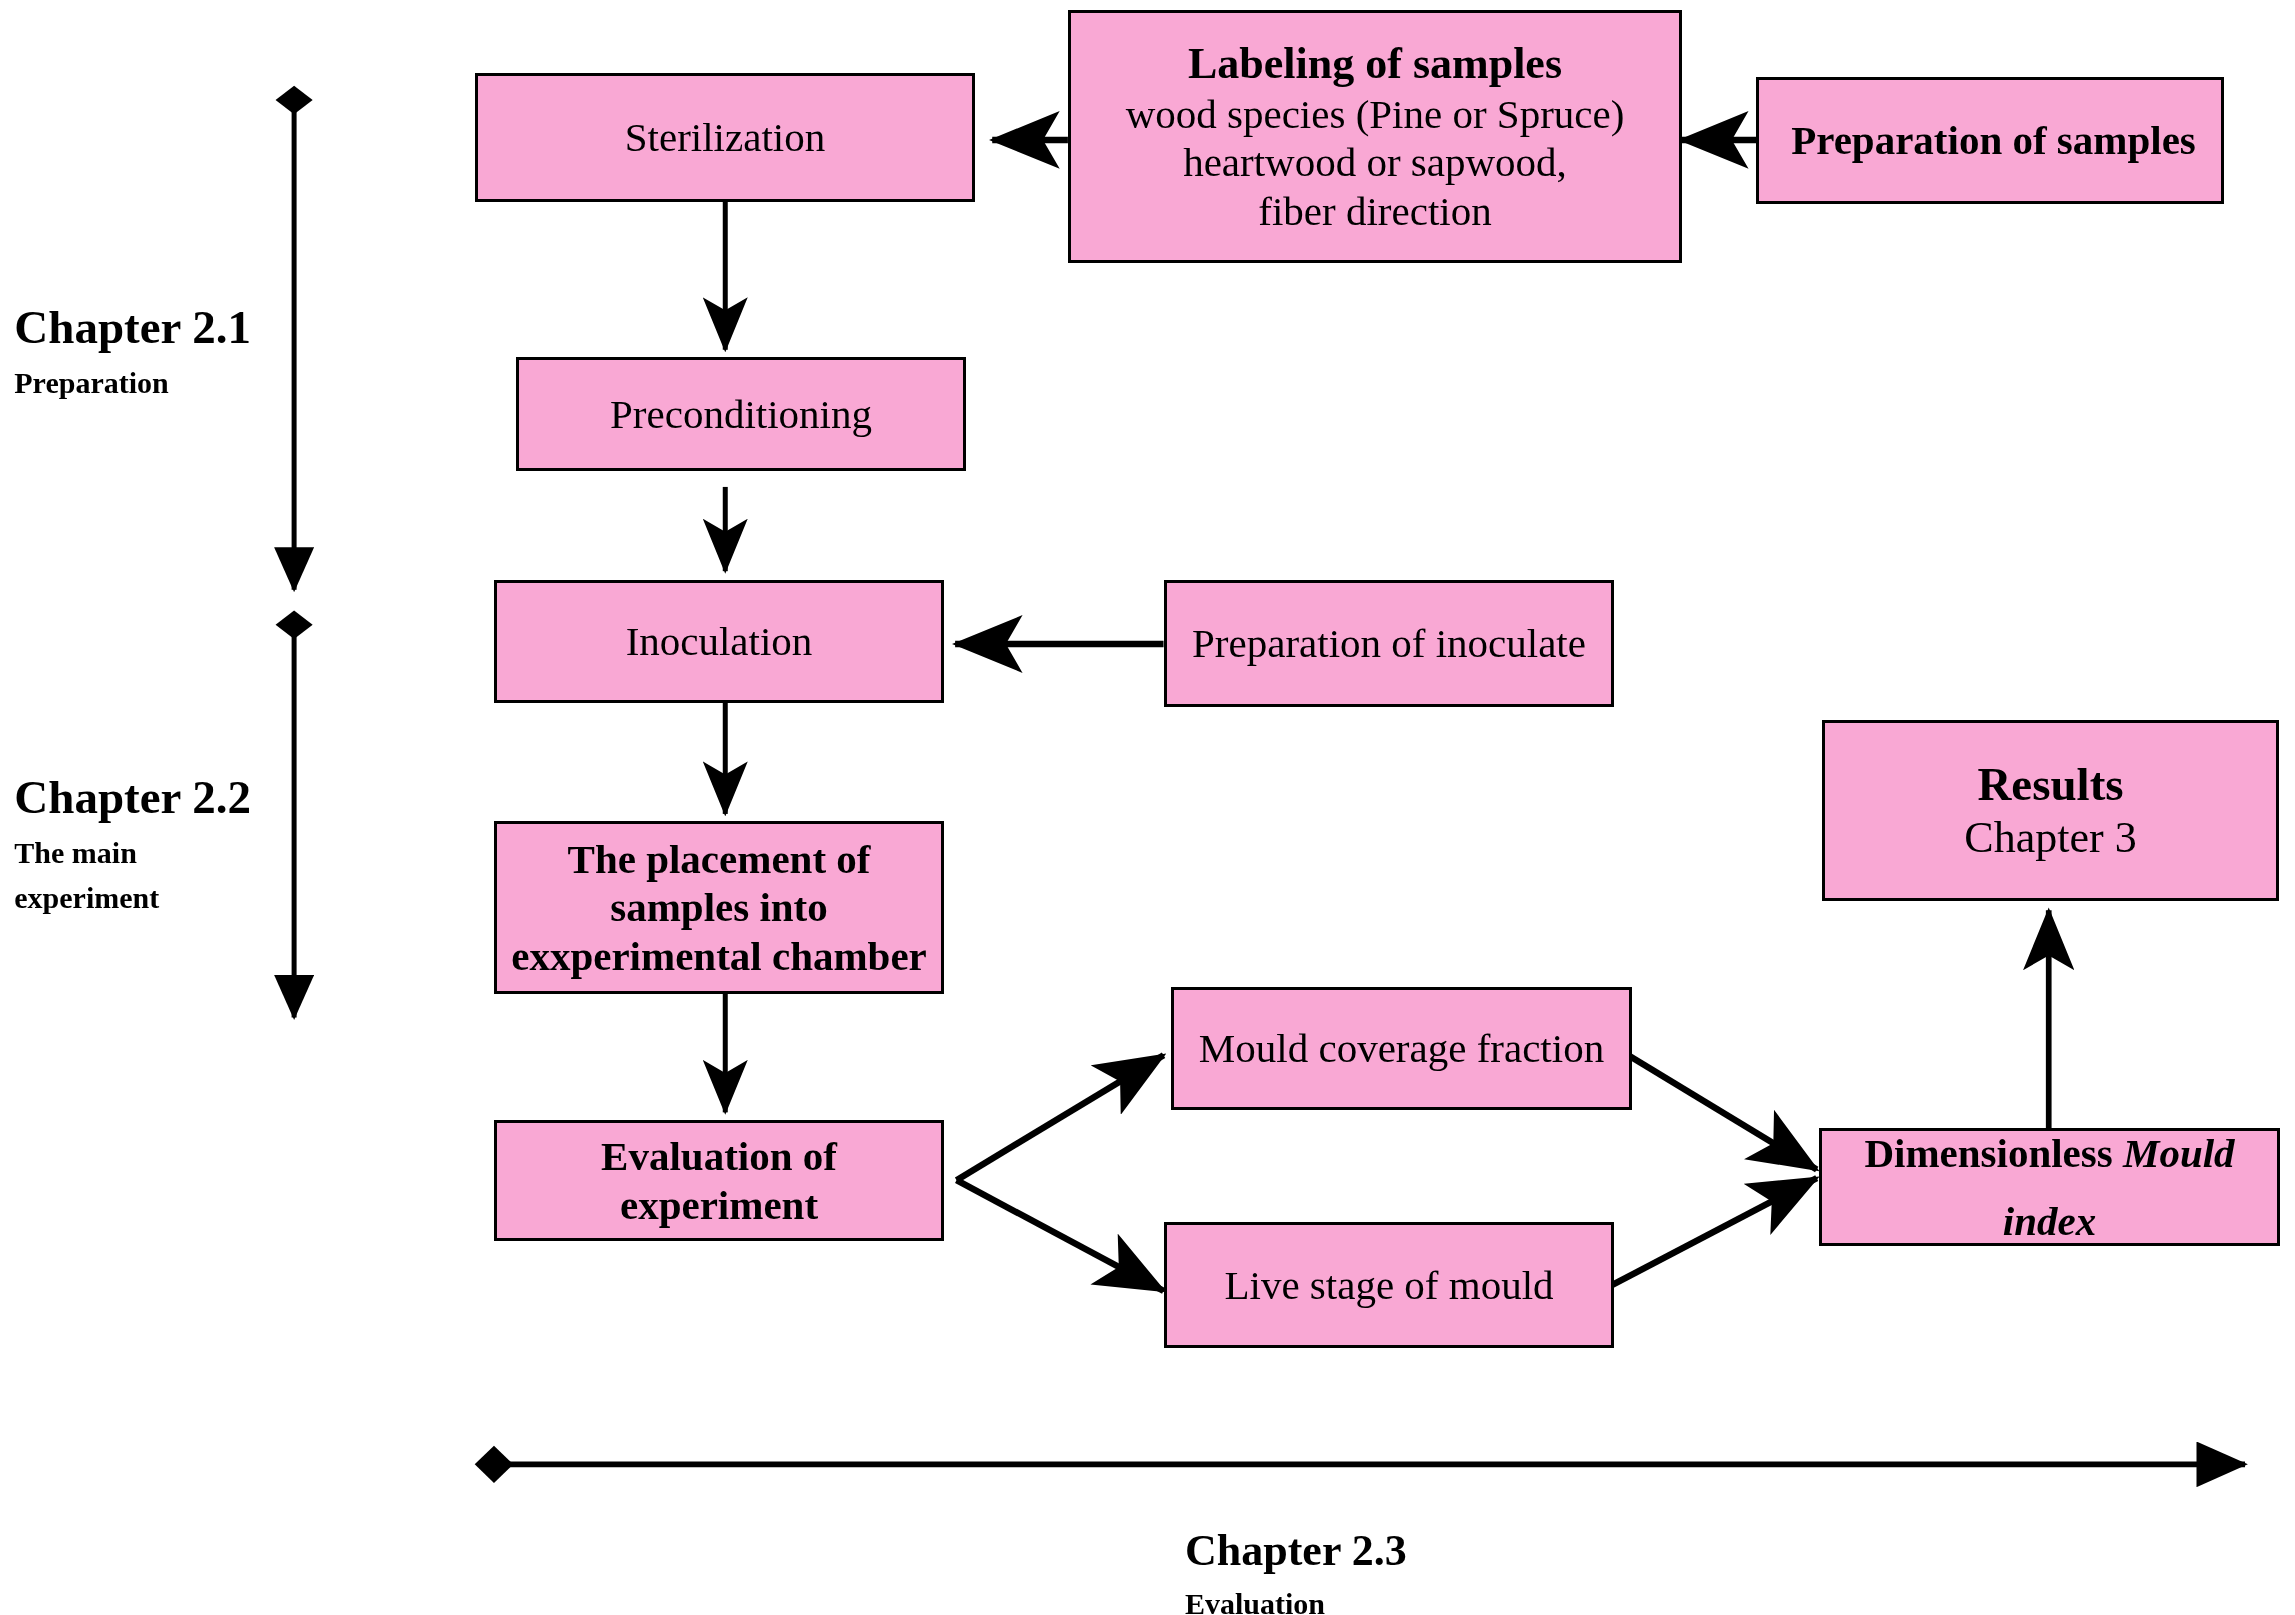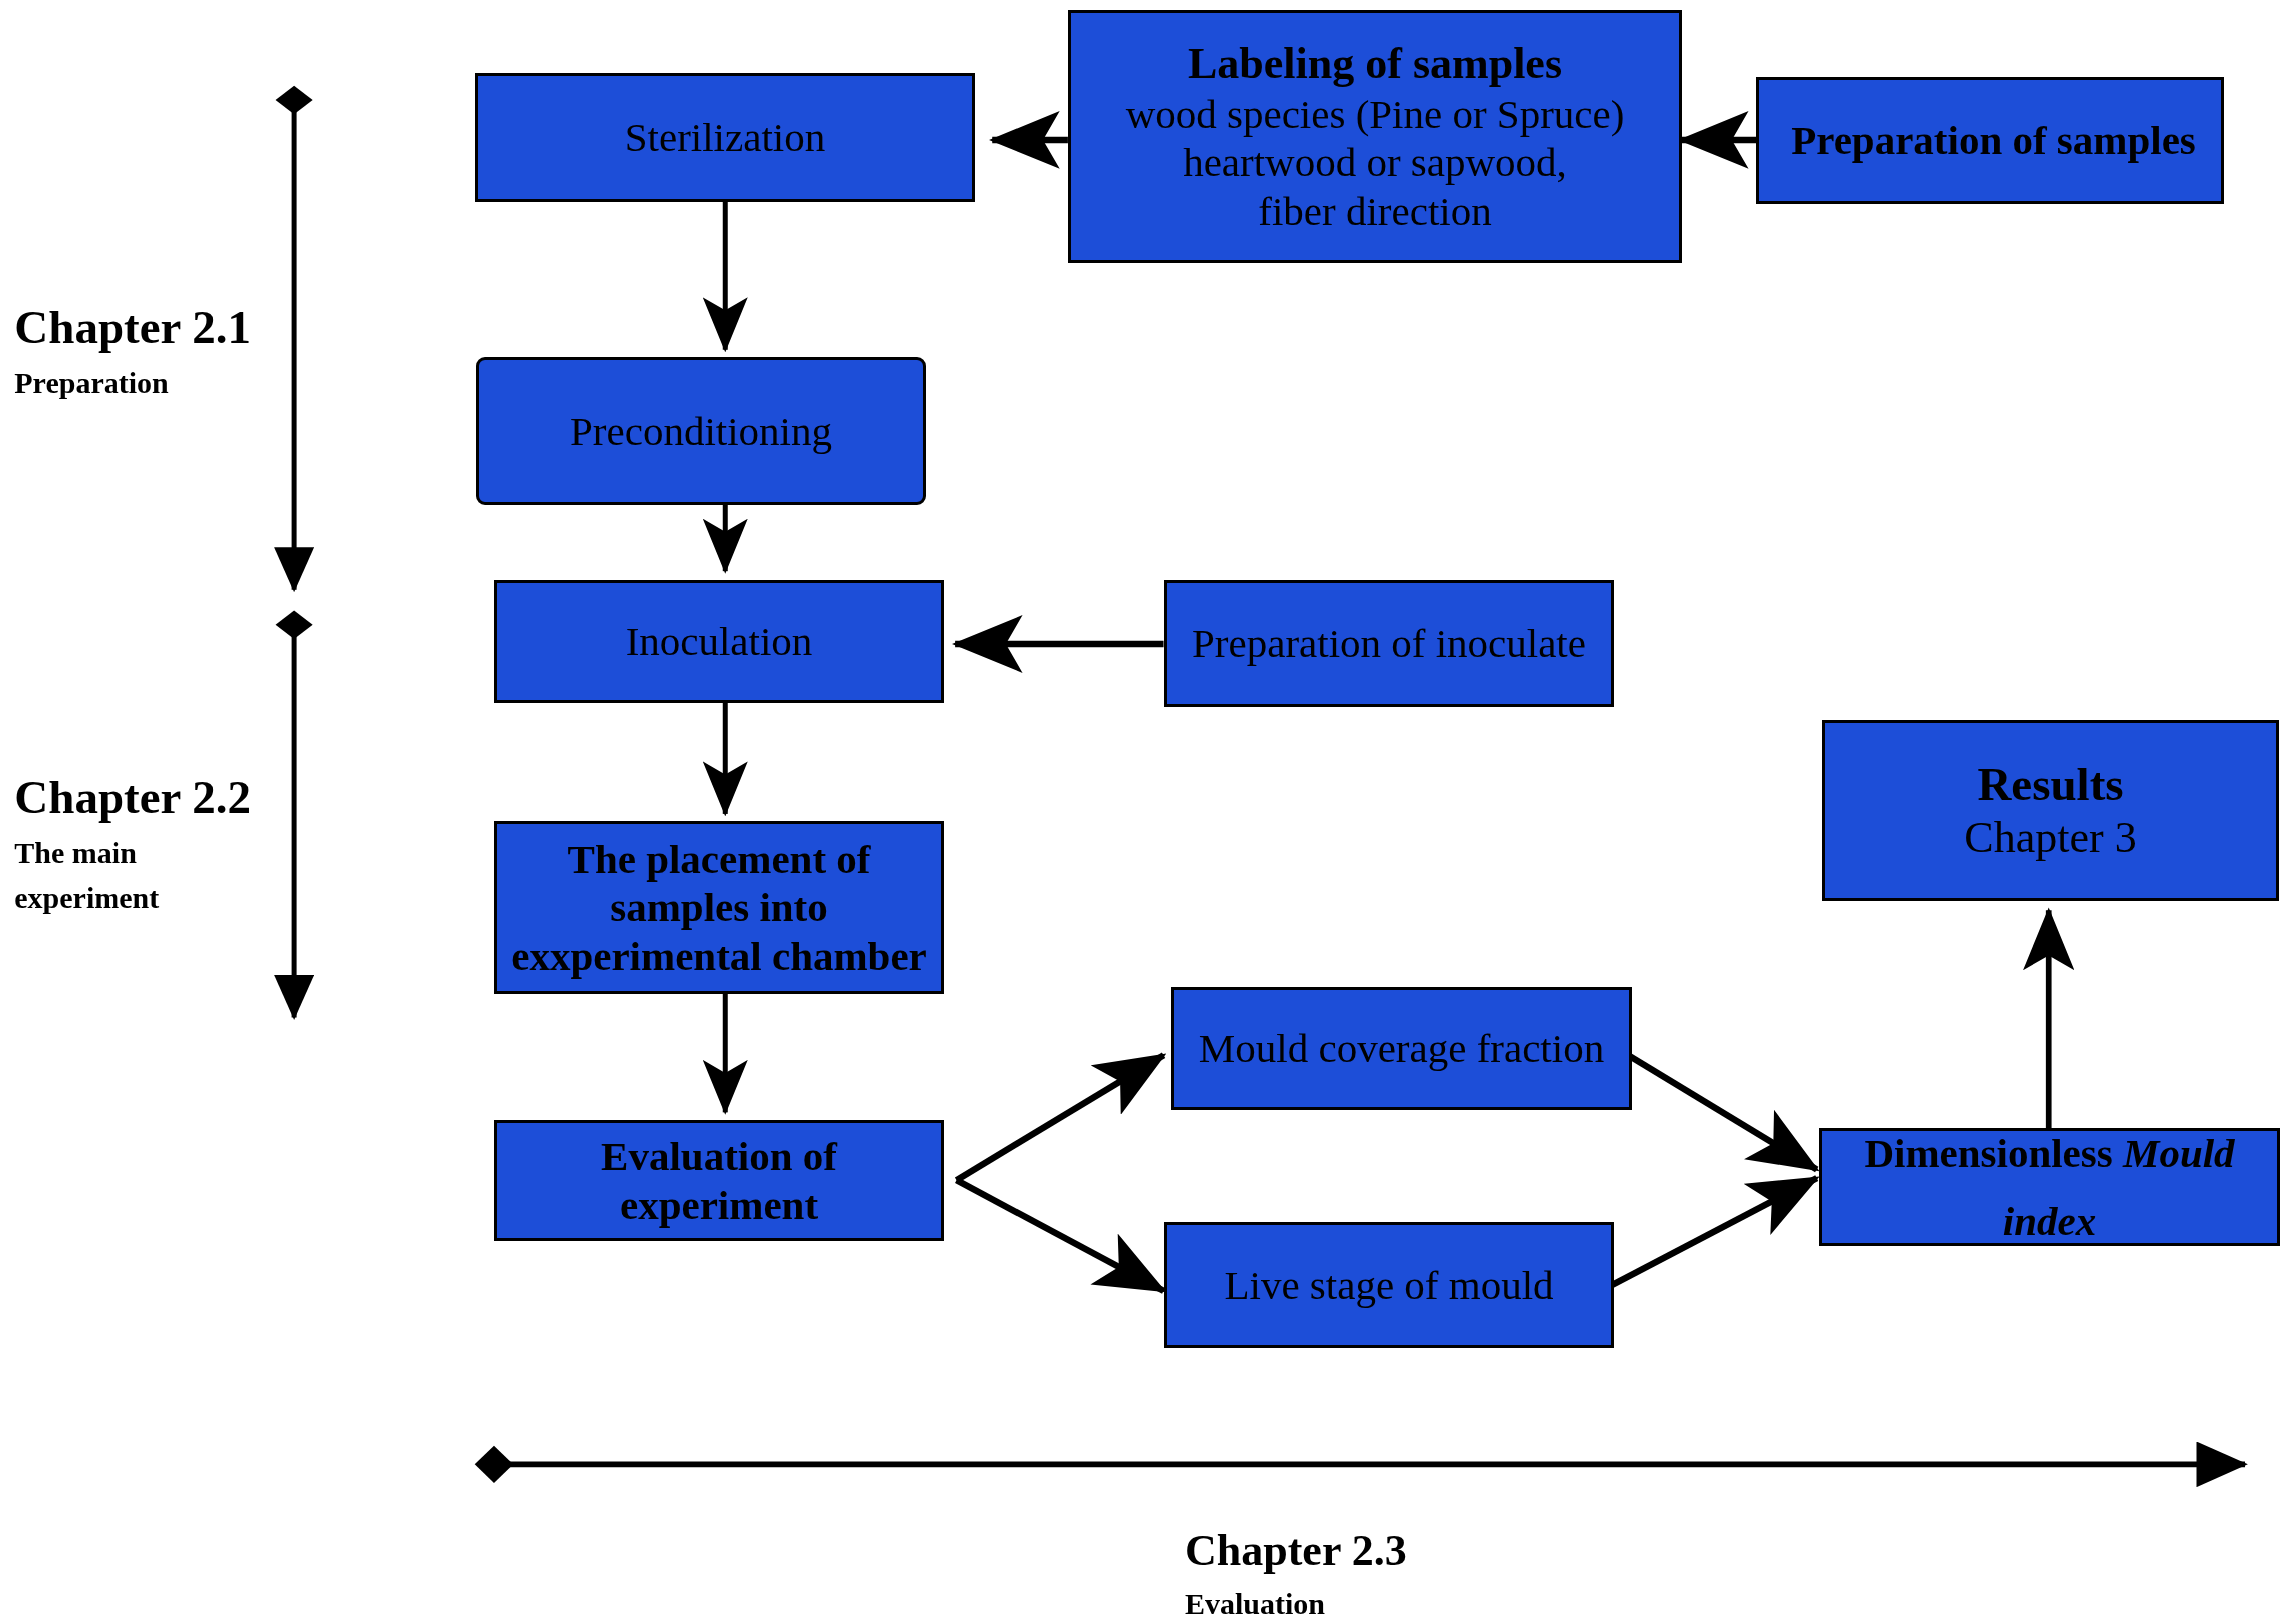--- a/index.html
+++ b/index.html
@@ -24,21 +24,21 @@
     position: absolute;
     top: 0;
     left: 0;
     width: 2295px;
     height: 1615px;
   }
   .node-box {
     position: absolute;
     box-sizing: border-box;
     border: 3.6px solid #000000;
-    background: #1d4ed8;
+    background: #f9a8d4;
     display: flex;
     align-items: center;
     justify-content: center;
     text-align: center;
     line-height: 1.18;
   }
   .node-text {
     display: block;
     width: 100%;
     padding: 0 5.7px;
@@ -122,21 +122,21 @@
     <span class="node-text t-bold fs-62">Labeling of samples</span>
     <span class="node-text t-regular fs-58">wood species (Pine or Spruce)</span>
     <span class="node-text t-regular fs-58">heartwood or sapwood,</span>
     <span class="node-text t-regular fs-58">fiber direction</span>
   </div>
 
   <div class="node-box" style="left:1756px; top:77px; width:468px; height:127px;padding-left:7px;">
     <span class="node-text t-bold fs-58">Preparation of samples</span>
   </div>
 
-  <div class="node-box" style="left:476px; top:357px; width:450px; height:148px;border-radius:9px;">
+  <div class="node-box" style="left:516px; top:357px; width:450px; height:114px;">
     <span class="node-text t-regular fs-58">Preconditioning</span>
   </div>
 
   <div class="node-box" style="left:494px; top:580px; width:450px; height:123px;">
     <span class="node-text t-regular fs-58">Inoculation</span>
   </div>
 
   <div class="node-box" style="left:1164px; top:580px; width:450px; height:127px;">
     <span class="node-text t-regular fs-58">Preparation of inoculate</span>
   </div>

